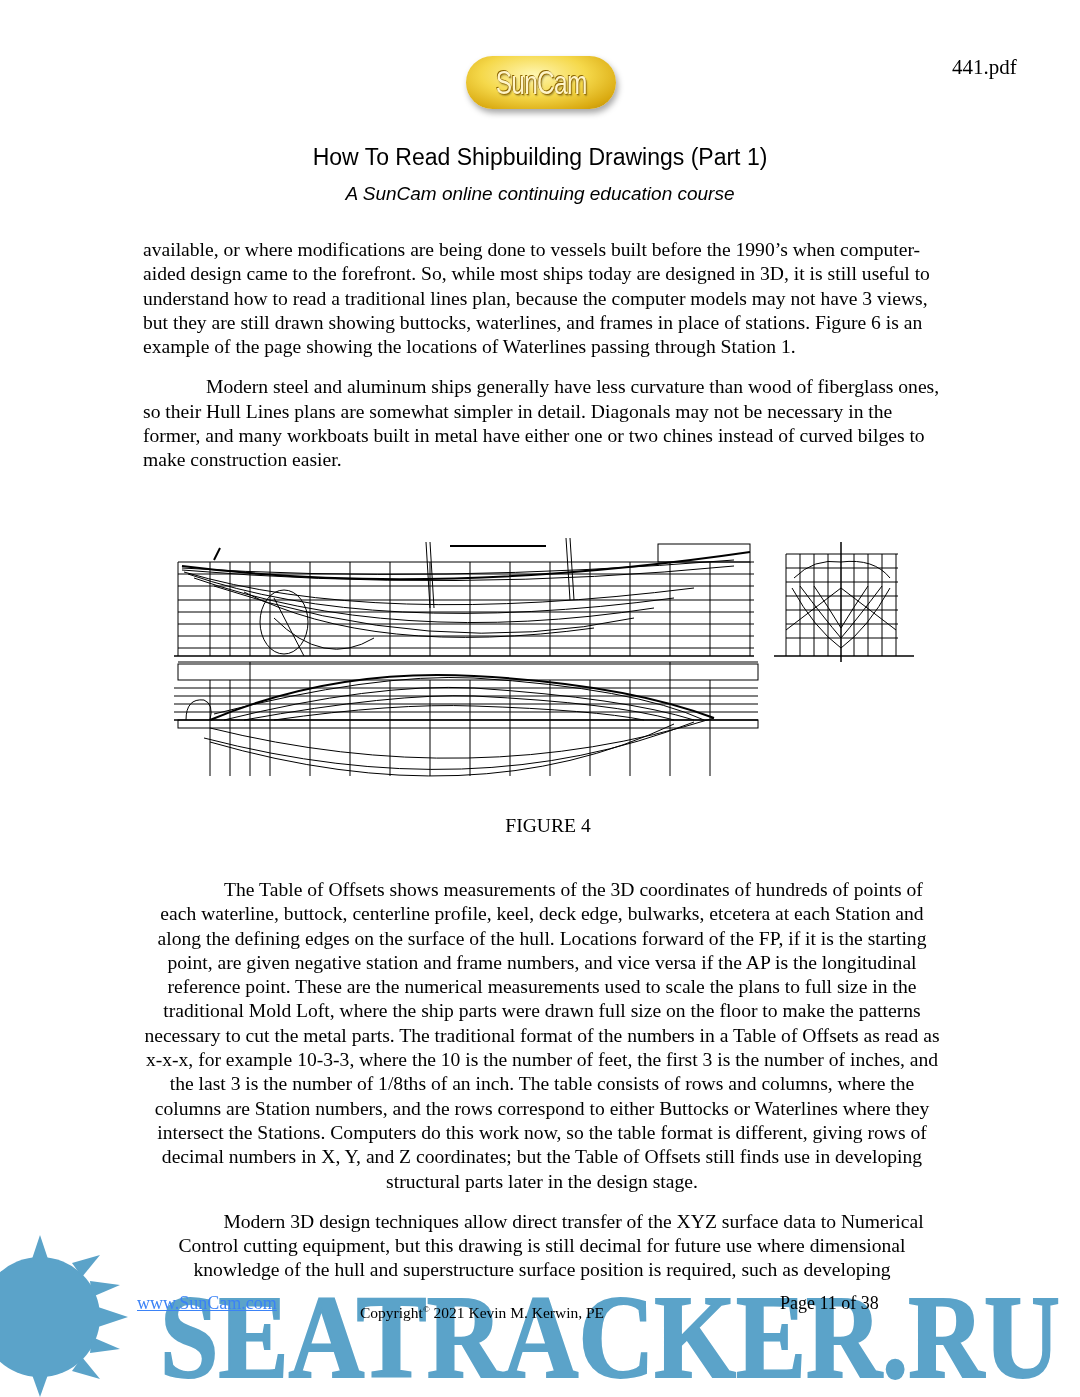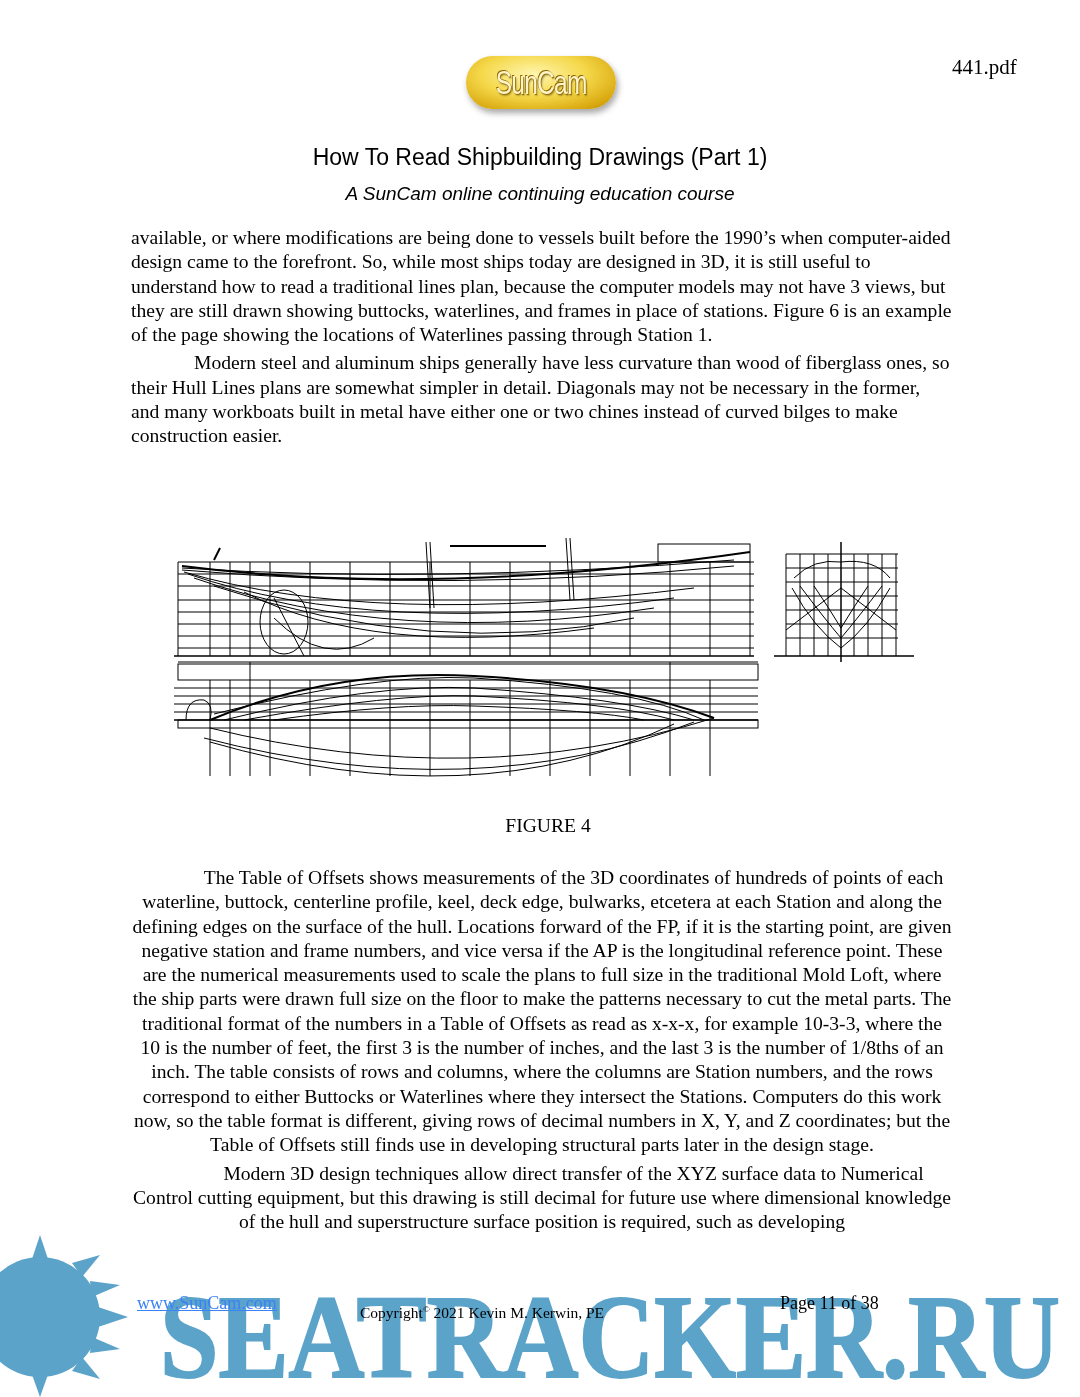--- a/index.html
+++ b/index.html
@@ -10,21 +10,21 @@
           background: radial-gradient(ellipse at 45% 35%, #fff6b0 0%, #f5d84a 45%, #d9a910 80%, #b88a08 100%);
           box-shadow: 2px 4px 6px rgba(0,0,0,0.35); display: flex; align-items: center; justify-content: center; }
   .logo-text { font-family: "Liberation Sans", "DejaVu Sans", sans-serif; font-size: 34px; color: #fff5c8;
                transform: scaleX(0.72); letter-spacing: -1px;
                text-shadow: 1px 1px 0 #9a7004, -1px -1px 0 #8a6300, 2px 2px 2px rgba(0,0,0,0.3); }
   .course-title { position: absolute; left: 0; width: 1080px; top: 146px; text-align: center;
                   font-family: "Liberation Sans", "DejaVu Sans", sans-serif; font-size: 23px; line-height: 23px; }
   .course-sub { position: absolute; left: 0; width: 1080px; top: 170px; text-align: center; font-style: italic;
                 font-family: "Liberation Sans", "DejaVu Sans", sans-serif; font-size: 19px; line-height: 23px; margin-top: 12px; }
   .body-text { position: absolute; left: 127px; width: 830px; font-size: 19.6px; line-height: 24.3px; }
-  .body-text p { margin: 4px; }
+  .body-text p { margin: 16px; }
   .indent { text-indent: 63px; }
   #block1 { top: 222px; }
   #block2 { top: 862px; text-align: center; }
   .figure { position: absolute; left: 174px; top: 538px; width: 740px; height: 240px; }
   .figure svg { width: 100%; height: 100%; }
   .caption { position: absolute; left: 0; width: 1080px; top: 815px; text-align: center; font-size: 19.6px; padding-left: 8px; }
   .footer { position: absolute; top: 1293px; font-size: 18px; }
   .footer a { color: #3b82f6; text-decoration: underline; }
   .f-link { left: 137px; }
   .f-copy { left: 360px; font-size: 15.5px; top: 1296px; margin-top: 8px; }

